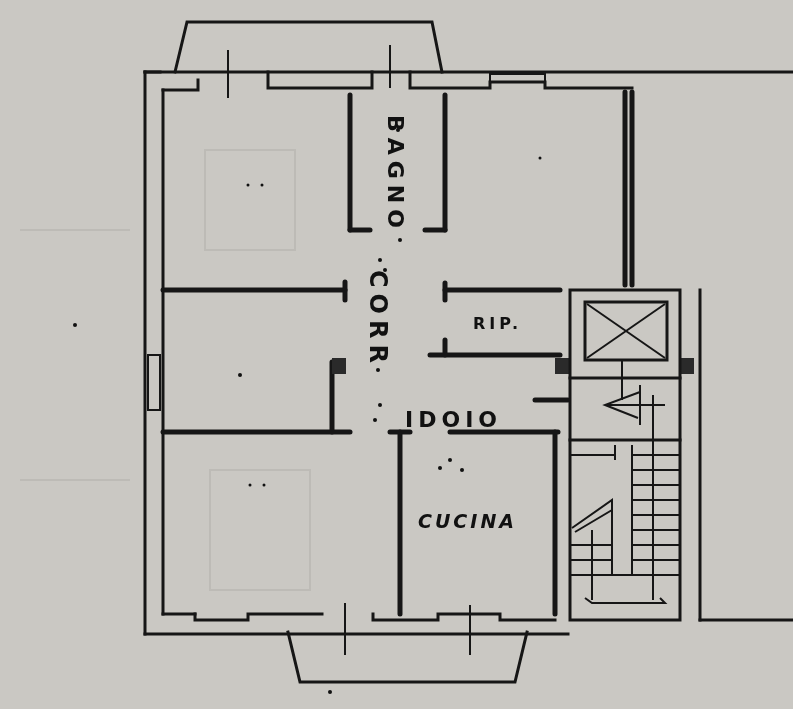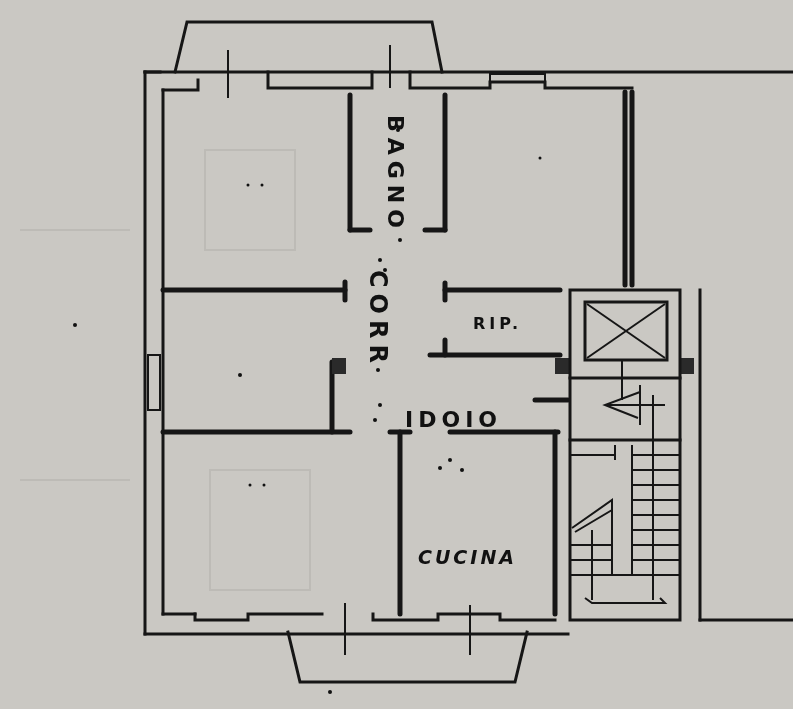--- a/index.html
+++ b/index.html
@@ -19,21 +19,21 @@
       font-family: "DejaVu Sans", sans-serif;
       font-weight: bold;
       color: #111;
       letter-spacing: 3px;
       white-space: nowrap;
     }
     .lbl-corridoio-1 { left: 368px; top: 270px; font-size: 24px; transform-origin: left top; transform: rotate(90deg) translate(0,-24px); letter-spacing: 6px; }
     .lbl-corridoio-2 { left: 405px; top: 383px; font-size: 22px; letter-spacing: 5px; margin-top: 24px; }
     .lbl-bagno { left: 386px; top: 115px; font-size: 22px; transform-origin: left top; transform: rotate(90deg) translate(0,-22px); letter-spacing: 6px; }
     .lbl-rip { left: 473px; top: 307px; font-size: 16px; letter-spacing: 4px; margin-top: 7px; }
-    .lbl-cucina { left: 418px; top: 510px; font-size: 19px; font-style: italic; letter-spacing: 3px; margin-top: 36px; }
+    .lbl-cucina { left: 418px; top: 510px; font-size: 19px; font-style: italic; letter-spacing: 3px; }
     .hatch { fill: #2a2a2a; }
   </style>
 </head>
 <body>
 
 <svg id="canvas" viewBox="0 0 793 709" xmlns="http://www.w3.org/2000/svg">
   <rect class="paper" x="0" y="0" width="793" height="709"></rect>
 
   <g>
     <rect class="ghost" x="205" y="150" width="90" height="100"></rect>

